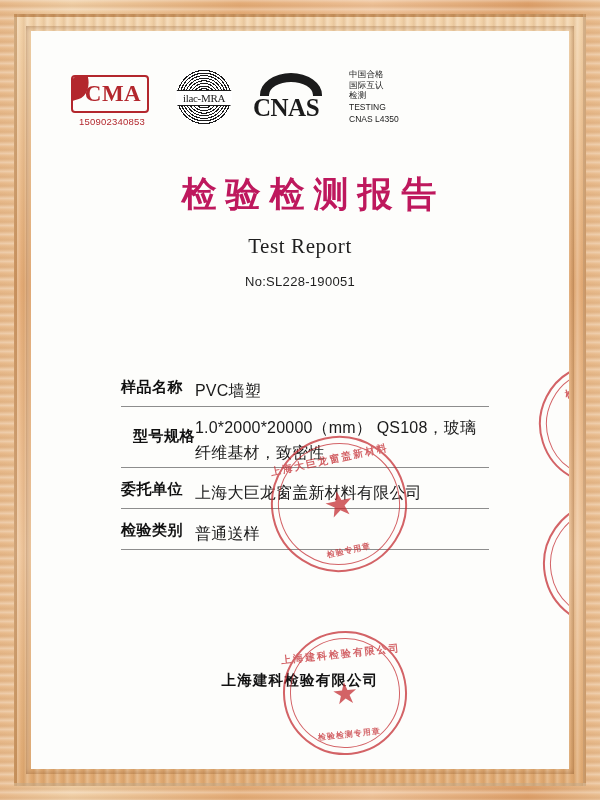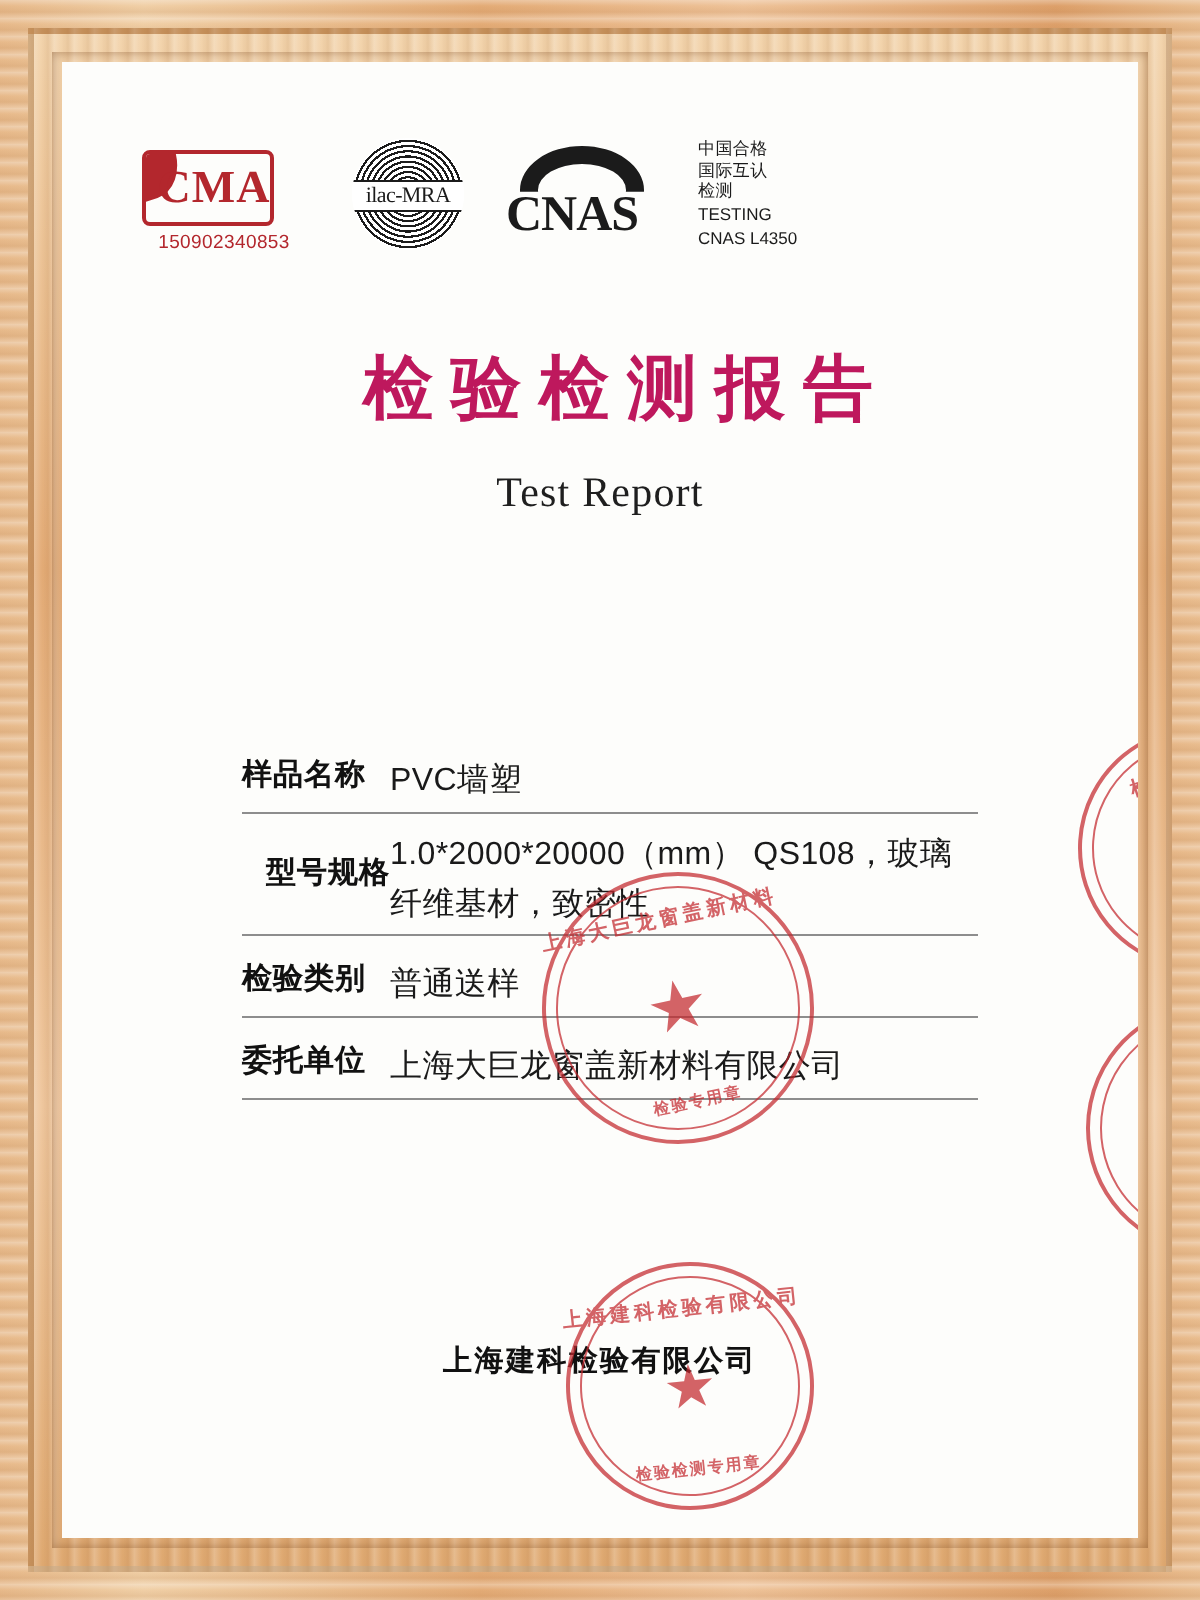--- a/index.html
+++ b/index.html
@@ -63,21 +63,21 @@
   .logos {
     position: absolute;
     left: 40px;
     top: 38px;
     width: 420px;
     height: 70px;
   }
 
   .logo-cma { position: absolute; left: 0; top: 6px; }
   .cma-box {
-    width: 66px; height: 38px;
+    width: 78px; height: 38px;
     border: 2.5px solid #b3272d;
     border-radius: 4px;
     box-sizing: border-box;
     position: relative;
     overflow: hidden;
   }
   .cma-text {
     position: absolute;
     left: 0; top: 0; right: 0; bottom: 0;
     color: #b3272d;
@@ -365,37 +365,38 @@
         <div class="cn">中国合格</div>
         <div class="cn">国际互认</div>
         <div class="cn">检测</div>
         <div class="en">TESTING</div>
         <div class="en">CNAS L4350</div>
       </div>
     </div>
 
     <div class="title-cn">检验检测报告</div>
     <div class="title-en">Test Report</div>
+    <div class="report-no">No:SL228-190051</div>
 
     <div class="info">
       <div class="info-row">
         <div class="info-label">样品名称</div>
         <div class="info-value">PVC墙塑</div>
       </div>
       <div class="info-row tall">
         <div class="info-label">型号规格</div>
         <div class="info-value">1.0*2000*20000（mm）  QS108，玻璃纤维基材，致密性</div>
       </div>
       <div class="info-row">
+        <div class="info-label">委托单位</div>
+        <div class="info-value">上海大巨龙窗盖新材料有限公司</div>
+      </div>
+      <div class="info-row">
         <div class="info-label">检验类别</div>
         <div class="info-value">普通送样</div>
-      </div>
-      <div class="info-row">
-        <div class="info-label">委托单位</div>
-        <div class="info-value">上海大巨龙窗盖新材料有限公司</div>
       </div>
     </div>
 
     <div class="footer-org">上海建科检验有限公司</div>
 
     <div class="stamp stamp-center">
       <div class="ring"></div>
       <div class="arc-text">上海大巨龙窗盖新材料</div>
       <div class="star">★</div>
       <div class="bottom-text">检验专用章</div>

